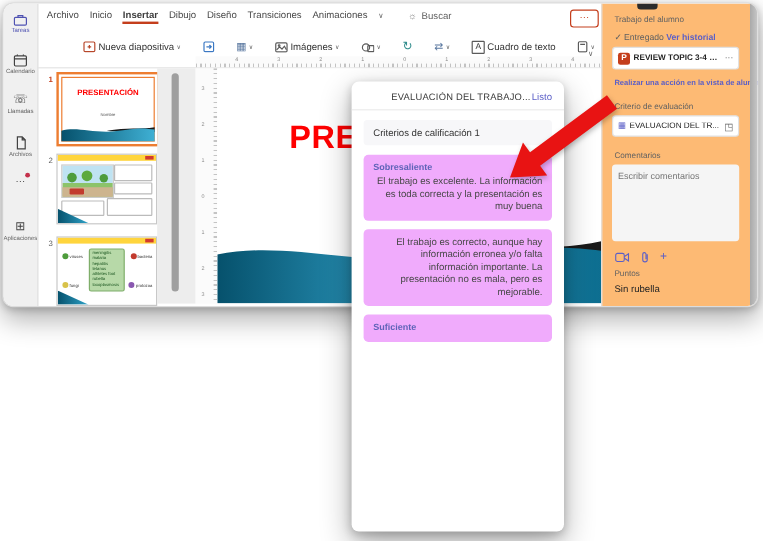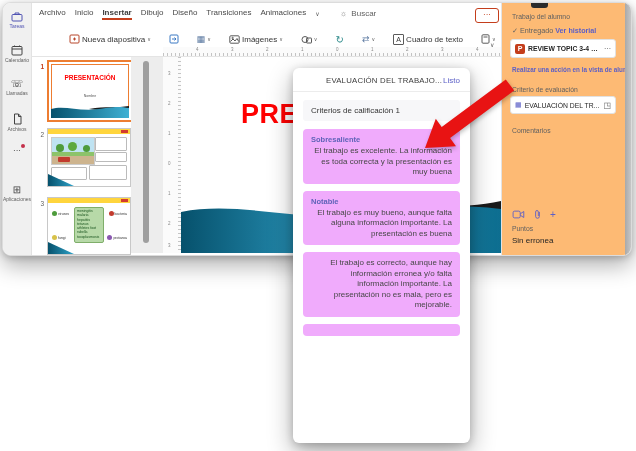--- a/index.html
+++ b/index.html
@@ -342,57 +342,55 @@
         <span class="fmore">···</span>
       </div>
       <span class="p-lbl p-link" style="top:63px;font-size:6.3px;white-space:nowrap">Realizar una acción en la vista de alumno</span>
       <span class="p-lbl" style="top:83px">Criterio de evaluación</span>
       <div class="p-card" style="top:93px;height:18px">
         <span style="font-size:7px;color:#5b5fc7">▦</span>
         <span class="fname" style="font-weight:normal">EVALUACIÓN DEL TR...</span>
         <span style="font-size:8px;color:#616161">◳</span>
       </div>
       <span class="p-lbl" style="top:124px">Comentarios</span>
+      <textarea style="position: absolute; left: 8px; top: 134px; width: 106px; height: 64px; background: rgb(245, 245, 245); border: none; border-radius: 3px; font-family: &quot;Liberation Sans&quot;, sans-serif; font-size: 7.5px; color: rgb(97, 97, 97); padding: 5px; box-sizing: border-box; resize: none;" placeholder="Escribir comentarios"></textarea>
       <div style="position:absolute;left:10px;top:206px;display:flex;gap:8px;align-items:center">
         <svg width="13" height="9" viewBox="0 0 16 12" style="stroke:#5b5fc7;fill:none;stroke-width:1.2">
             <rect x="0.8" y="1.5" width="9.5" height="9" rx="2"></rect>
             <path d="M10.5 5 L15 2 v8 L10.5 7"></path>
           </svg>
         <svg width="9" height="11" viewBox="0 0 12 14" style="stroke:#5b5fc7;fill:none;stroke-width:1.2">
             <path d="M8.5 3.5 v6 a2.5 2.5 0 0 1 -5 0 v-6 a1.8 1.8 0 0 1 3.6 0 v5.5"></path>
           </svg>
         <span style="font-size:10px;color:#5b5fc7;line-height:9px">+</span>
       </div>
       <span class="p-lbl" style="top:222px">Puntos</span>
-      <span class="p-lbl" style="top:233px;font-size:8px;color:#242424">Sin erronea</span>
+      <span class="p-lbl" style="top:233px;font-size:8px;color:#242424">Sin rubella</span>
     </div>
 
     <div class="graystrip"></div>
     <div class="toppill"></div>
   </div>
 
   <div class="rubric">
     <div class="rubric-head">
       <span class="rubric-title">EVALUACIÓN DEL TRABAJO...</span>
       <span class="rubric-done">Listo</span>
     </div>
     <div class="rubric-body">
       <div class="group-box">Criterios de calificación 1</div>
       <div class="level">
         <div class="lname">Sobresaliente</div>
         <div class="ldesc">El trabajo es excelente. La información es toda correcta y la presentación es muy buena</div>
       </div>
       <div class="level">
-        <div class="lname">Notable</div>
-        <div class="ldesc">El trabajo es muy bueno, aunque falta alguna información importante. La presentación es buena</div>
+        <div class="ldesc">El trabajo es correcto, aunque hay información erronea y/o falta información importante. La presentación no es mala, pero es mejorable.</div>
       </div>
       <div class="level">
-        <div class="ldesc">El trabajo es correcto, aunque hay información erronea y/o falta información importante. La presentación no es mala, pero es mejorable.</div>
-      </div>
-      <div class="level">
+        <div class="lname">Suficiente</div>
       </div>
     </div>
   </div>
 
   <svg class="arrow-svg" width="105" height="85" viewBox="0 0 105 85">
     <polygon points="90.8,9.4 26.7,56.9 20.8,48.8 10,78 41,76.2 35.1,68.1 99.2,20.6" fill="#e81313"></polygon>
   </svg>
 
 </div>
 

